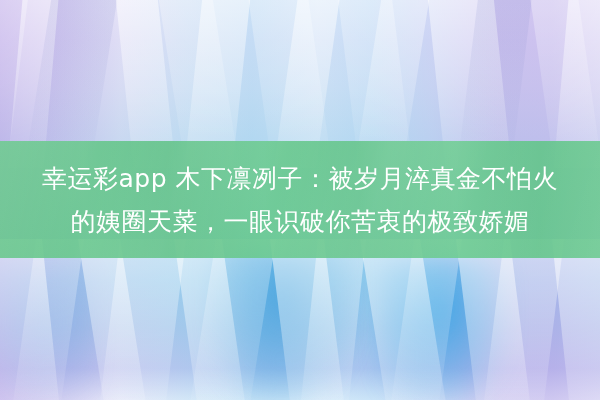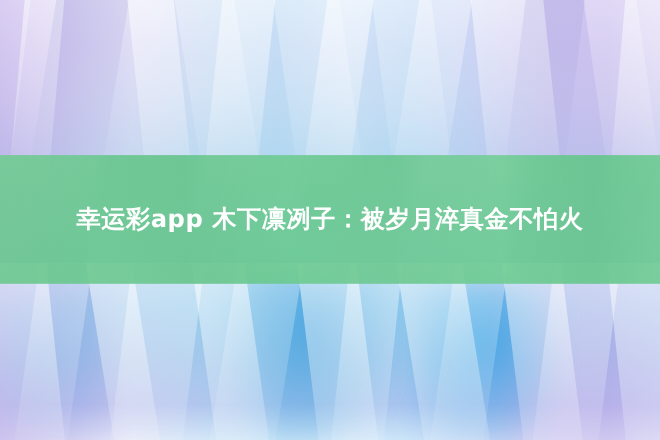--- a/index.html
+++ b/index.html
@@ -151,26 +151,26 @@
         rgba(255,255,255,0.09) 62%,
         rgba(255,255,255,0.00) 78%,
         rgba(255,255,255,0.06) 100%);
     pointer-events: none;
   }
 
   .banner-line {
     position: relative;
     z-index: 2;
     color: #ffffff;
-    font-size: 22px;
+    font-size: 25px;
     line-height: 43px;
     letter-spacing: 0.5px;
     white-space: nowrap;
     text-align: center;
-    font-weight: 700;
+    font-weight: 400;
   }
 </style>
 </head>
 <body>
 
 <div id="stage">
 
   <div class="bg-base"></div>
   <div class="bg-hue"></div>
   <div class="bg-pool-c"></div>
@@ -205,15 +205,16 @@
       <div class="shaft lt" style="left: 60%; width: 10%; transform: skewX(9deg);"></div>
       <div class="shaft md" style="left: 69%; width: 8%; transform: skewX(-8deg);"></div>
       <div class="shaft lt" style="left: 76%; width: 9%; transform: skewX(7deg);"></div>
       <div class="shaft bl" style="left: 84%; width: 10%; transform: skewX(-7deg);"></div>
       <div class="shaft lt" style="left: 92%; width: 9%; transform: skewX(6deg);"></div>
     </div>
 
   <div class="banner">
     <div class="banner-sheen"></div>
     <div class="banner-line">幸运彩app 木下凛冽子：被岁月淬真金不怕火</div>
+    <div class="banner-line">的姨圈天菜，一眼识破你苦衷的极致娇媚</div>
   </div>
 
 </div>
 
 </body></html>

